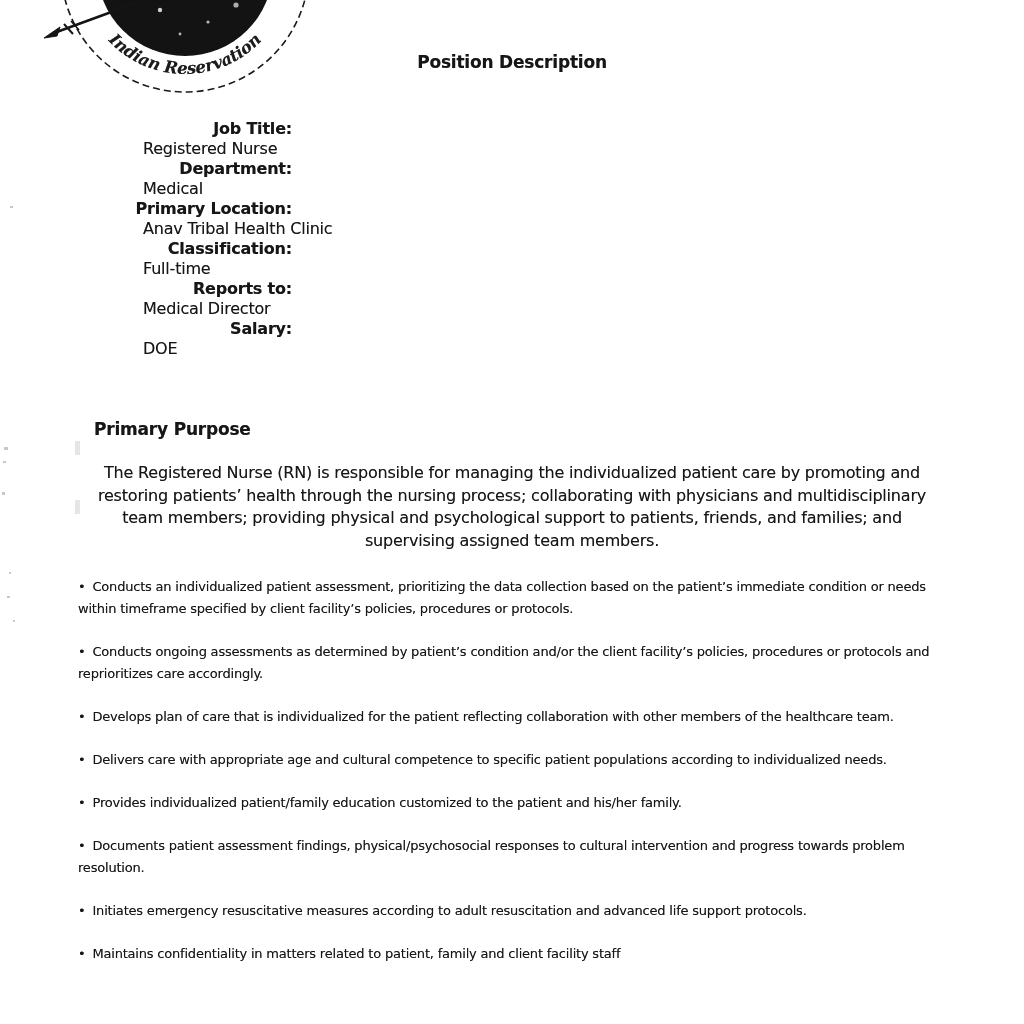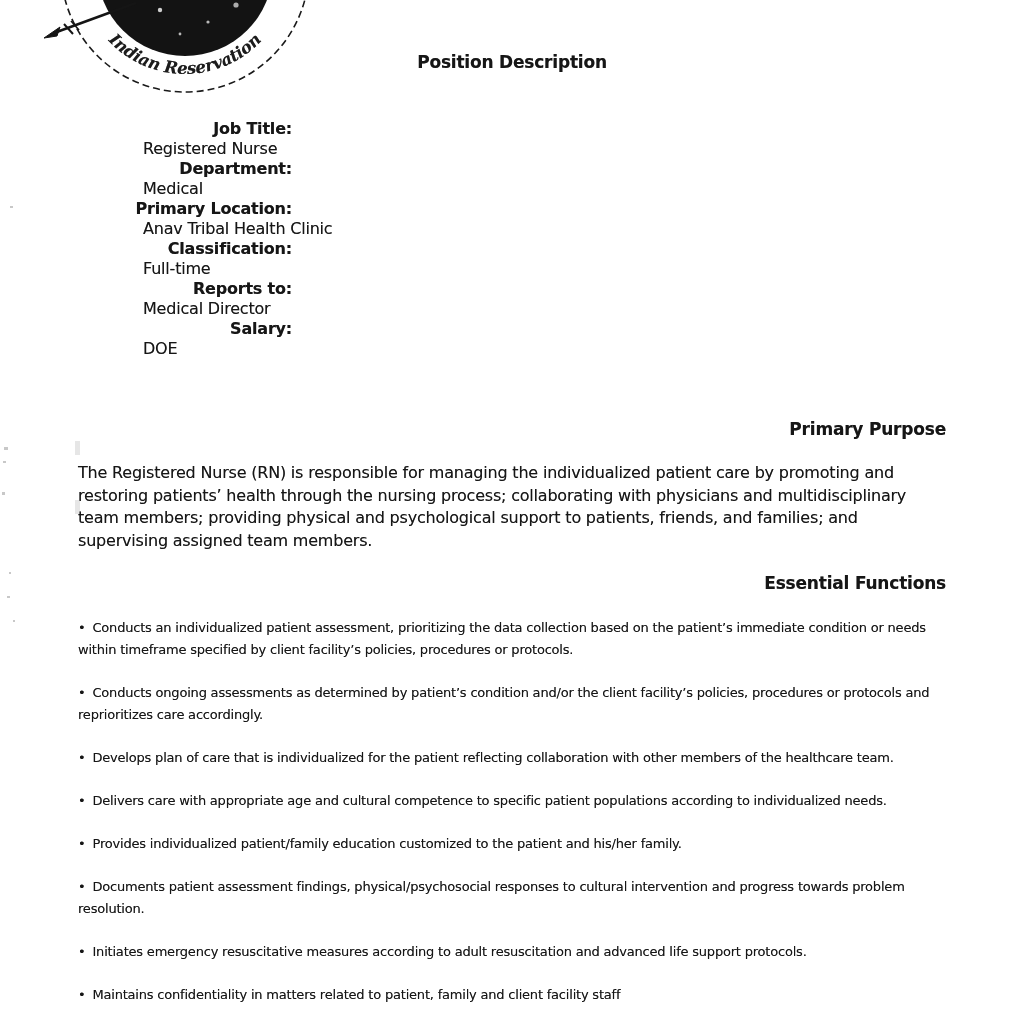--- a/index.html
+++ b/index.html
@@ -20,27 +20,28 @@
     font-size:17px;line-height:20px;
     font-weight:bold;
   }
   
   .job-grid{margin:47px 0 0 50px;}
   .job-row{display:flex;line-height:20px;font-size:16px;flex-direction:column;}
   .job-label{width:164px;text-align:right;font-weight:bold;flex:0 0 auto;}
   .job-value{margin-left:15px;}
   
   .section-heading{
-    margin:0;text-align:right;
+    margin:16px;text-align:left;
     font-size:17px;line-height:20px;font-weight:bold;
   }
   .pp-heading{margin-top:60px;}
   .pp-body{
     margin:23px auto 16px auto;
     max-width:872px;
+    text-align:center;
     font-size:16px;line-height:22.5px;
   }
   .ef-heading{margin-top:21px;}
   .ef-list{margin-top:24px;}
   .ef-item{
     margin:0 0 21px 0;
     font-size:13px;line-height:22px;
     text-align:left;
   }
   .bullet{margin-right:7px;}
@@ -124,21 +125,20 @@
         <div class="job-row">
           <span class="job-label">Salary:</span>
           <span class="job-value">DOE</span>
         </div>
       </div>
 
     <h2 class="section-heading pp-heading">Primary Purpose</h2>
 
     <p class="pp-body">The Registered Nurse (RN) is responsible for managing the individualized patient care by promoting and restoring patients’ health through the nursing process; collaborating with physicians and multidisciplinary team members; providing physical and psychological support to patients, friends, and families; and supervising assigned team members.</p>
 
-    <h2 class="section-heading ef-heading">Essential Functions</h2>
 
     <div class="ef-list">
 
         <p class="ef-item"><span class="bullet">•</span><span class="ef-text">Conducts an individualized patient assessment, prioritizing the data collection based on the patient’s immediate condition or needs within timeframe specified by client facility’s policies, procedures or protocols.</span></p>
 
         <p class="ef-item"><span class="bullet">•</span><span class="ef-text">Conducts ongoing assessments as determined by patient’s condition and/or the client facility’s policies, procedures or protocols and reprioritizes care accordingly.</span></p>
 
         <p class="ef-item"><span class="bullet">•</span><span class="ef-text">Develops plan of care that is individualized for the patient reflecting collaboration with other members of the healthcare team.</span></p>
 
 

